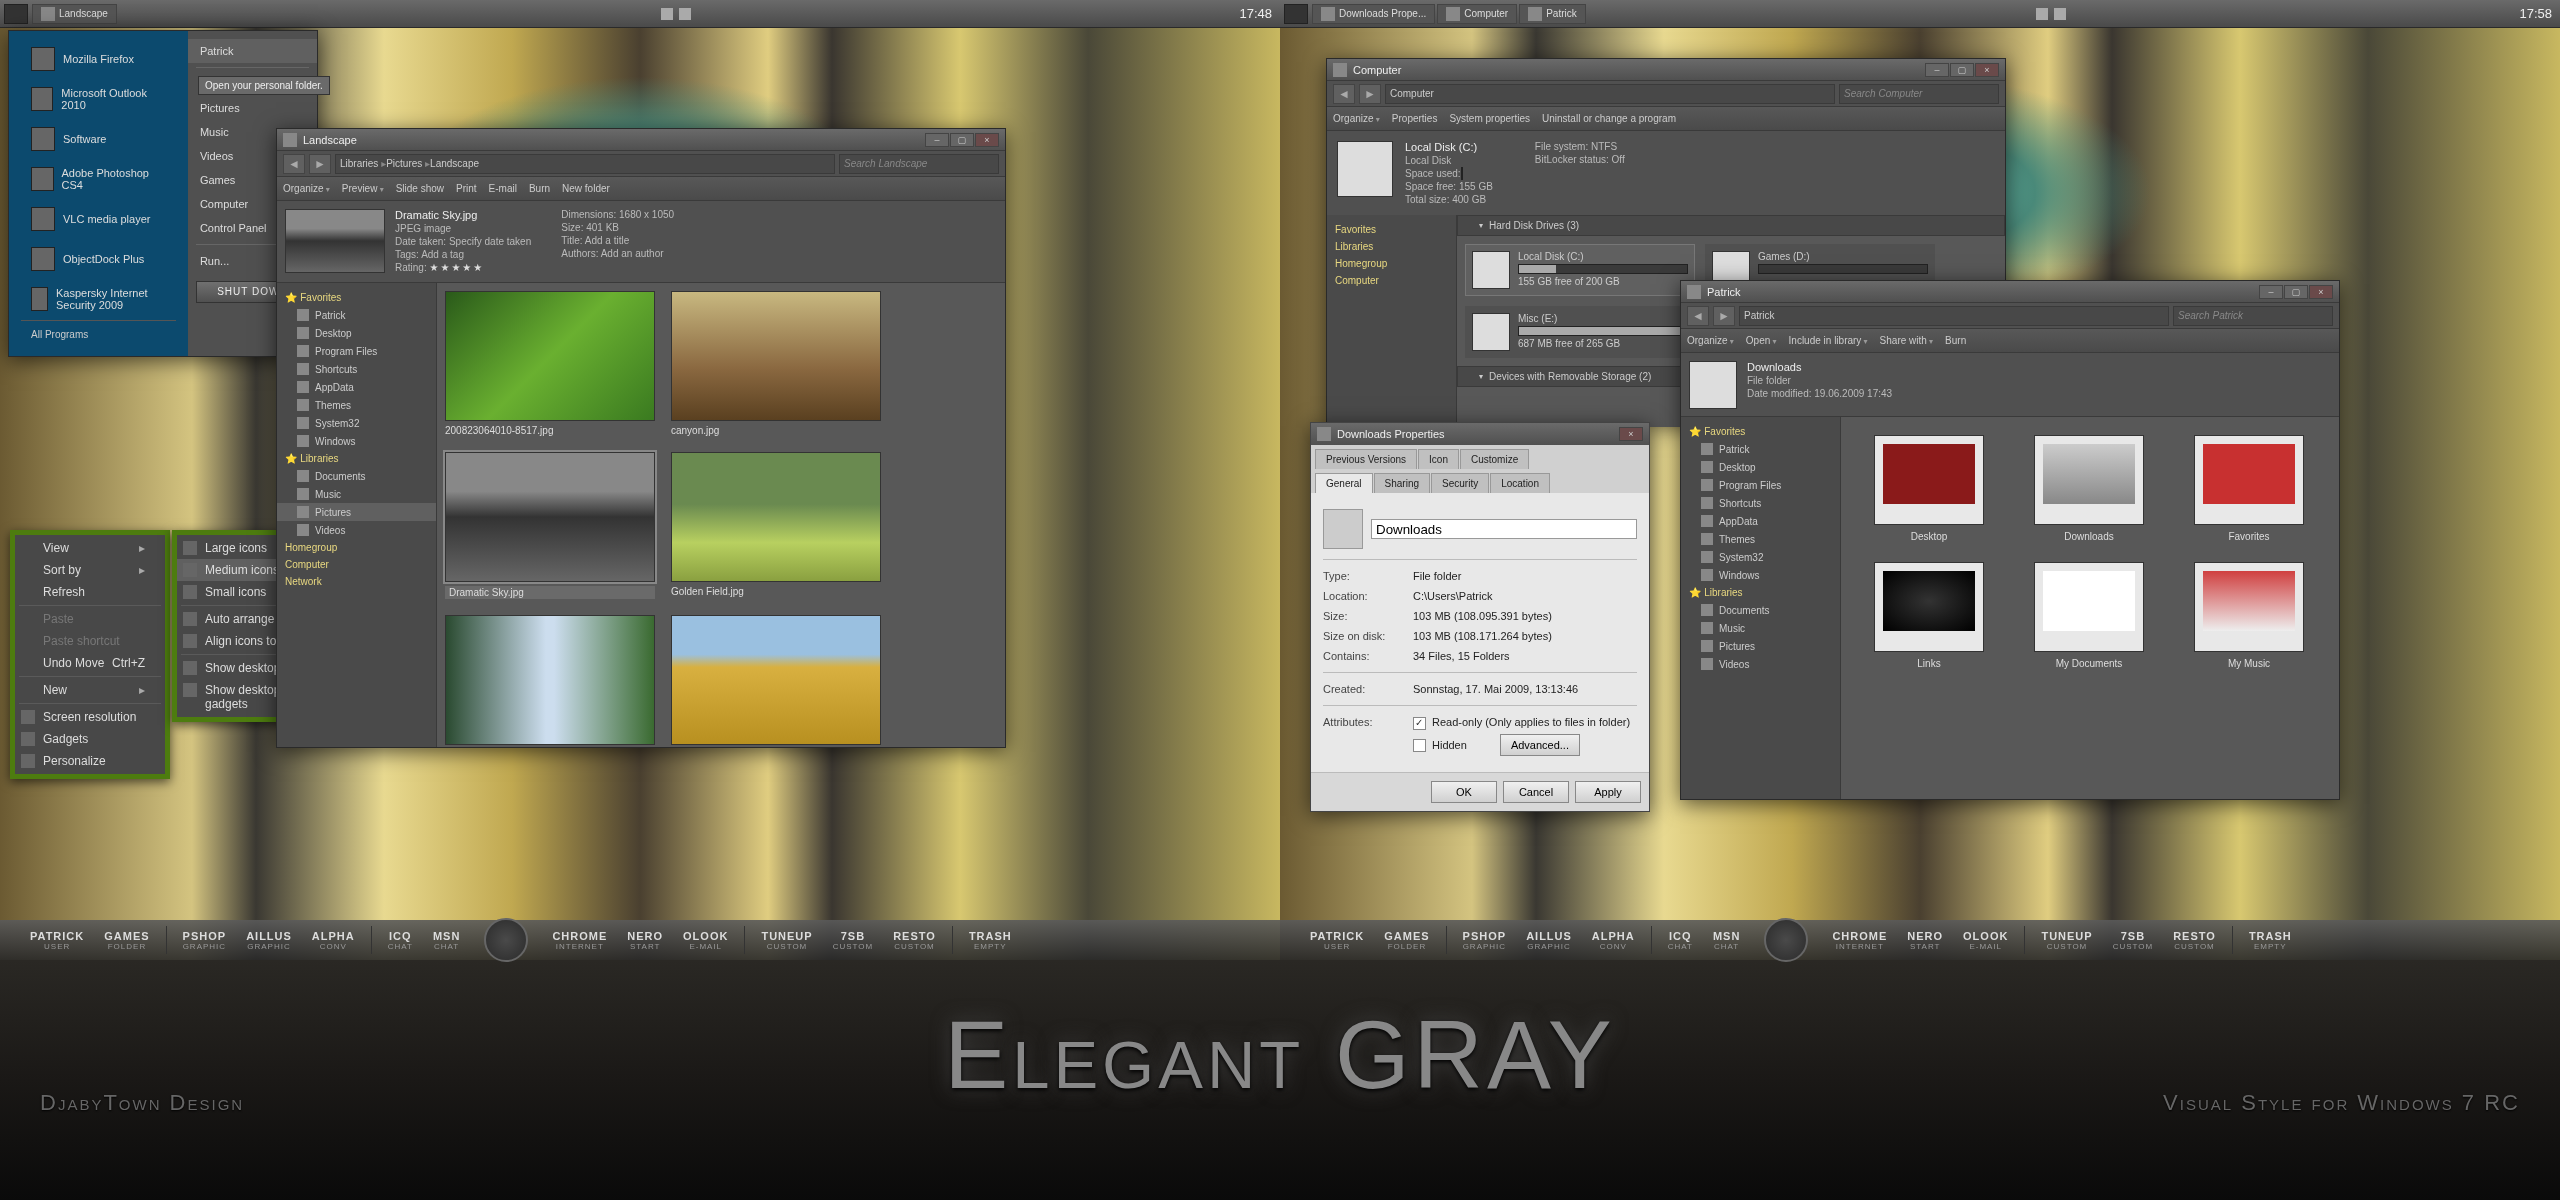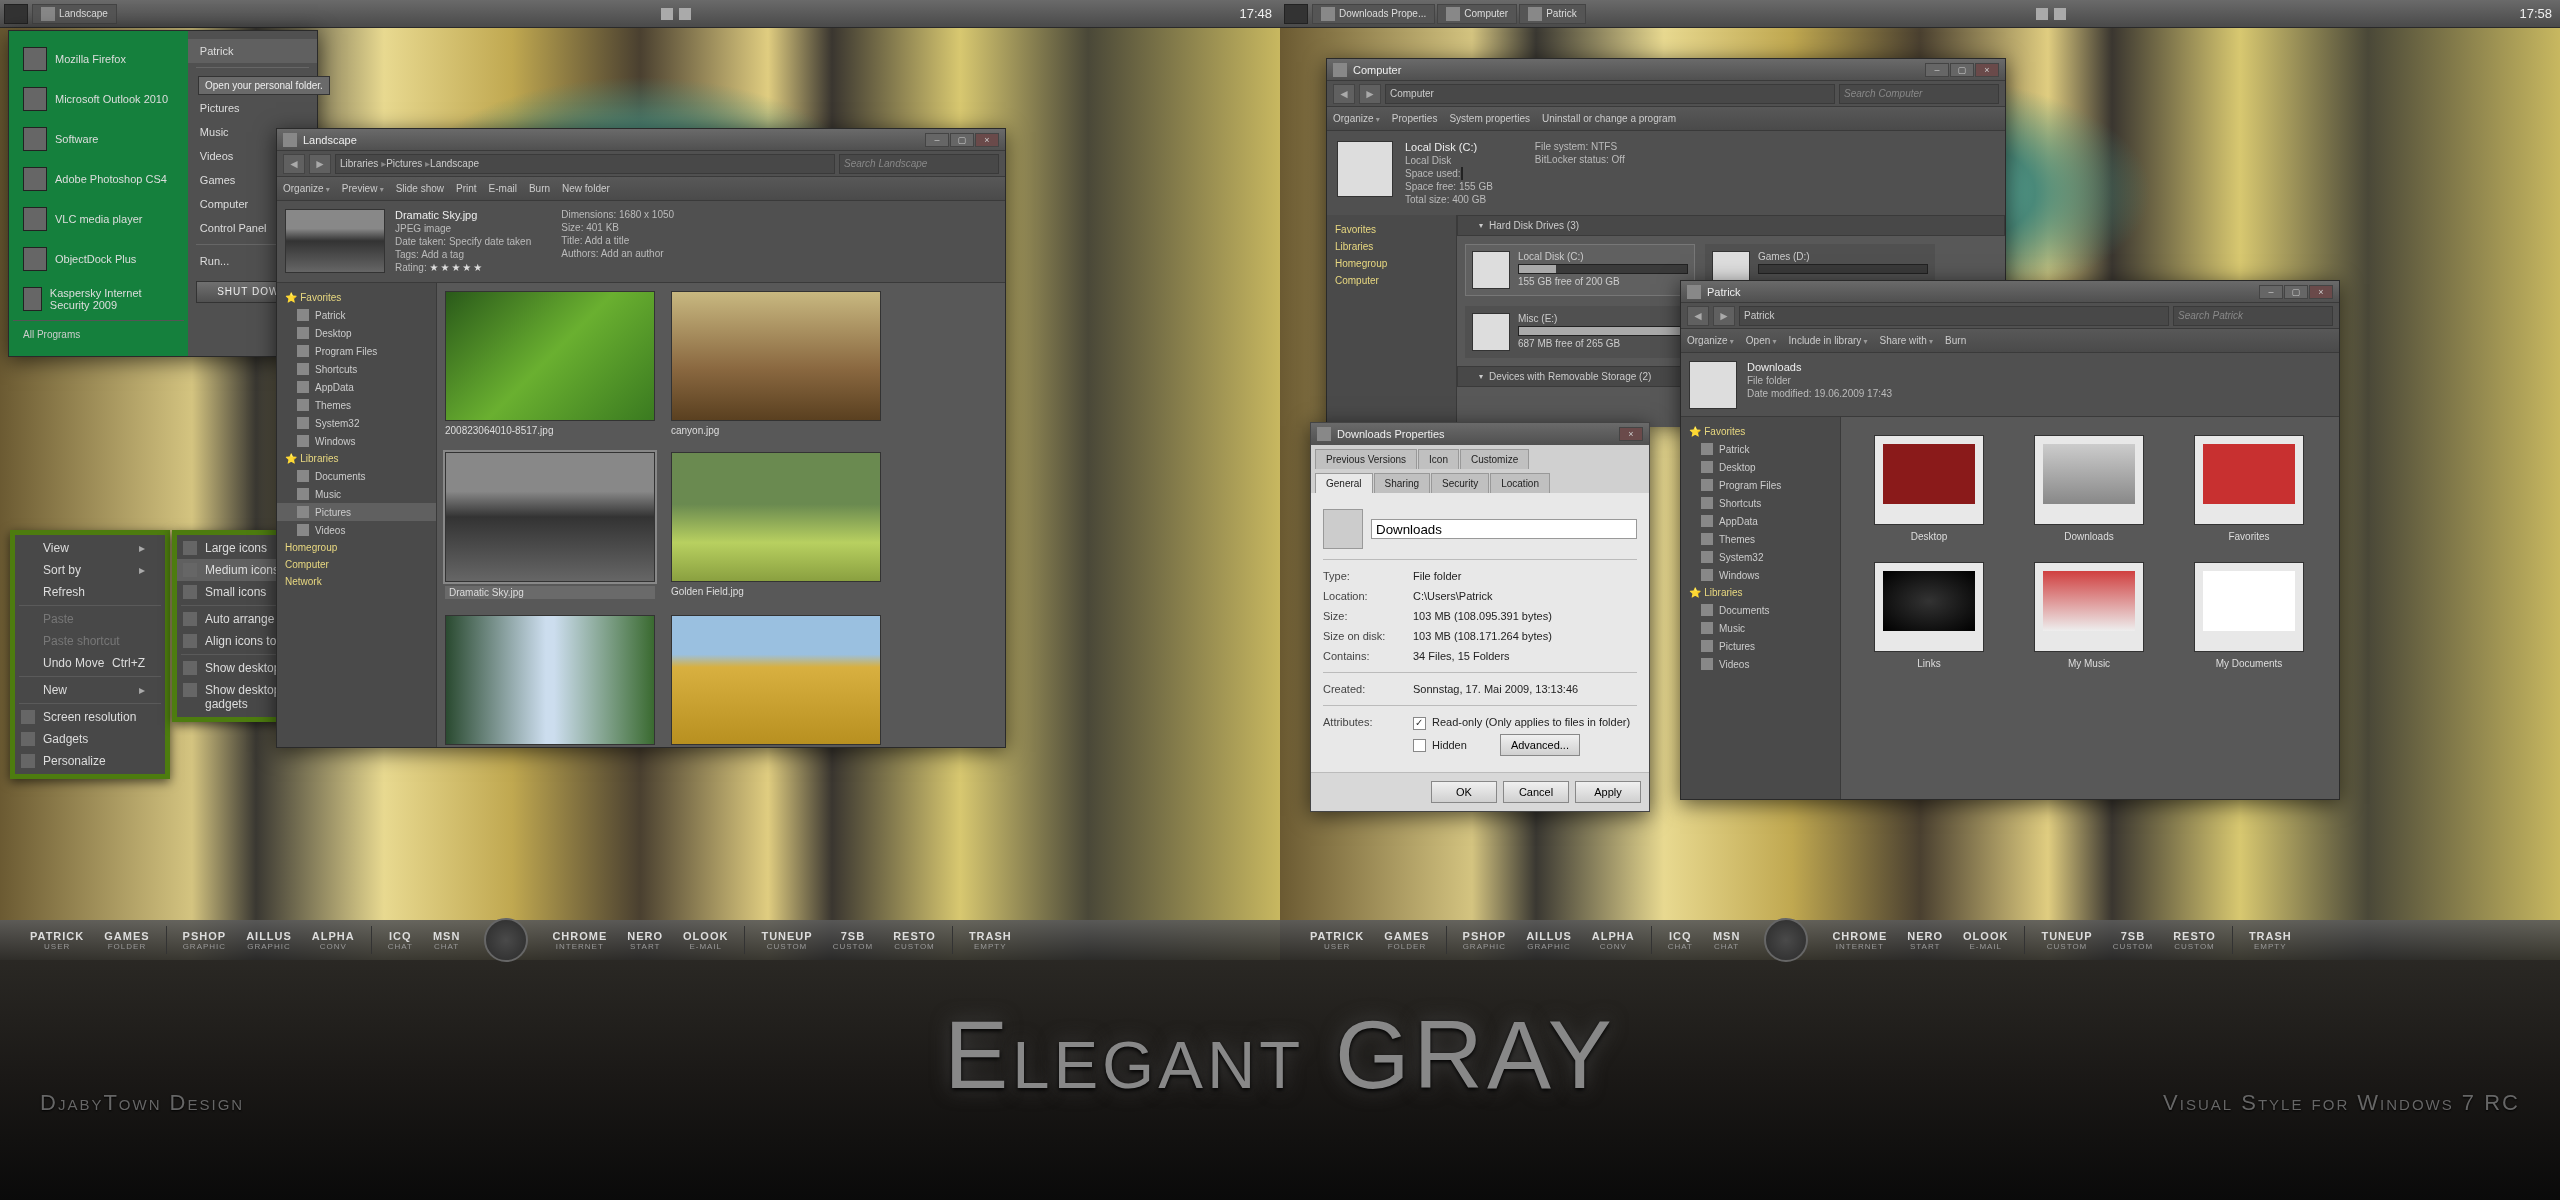--- a/index.html
+++ b/index.html
@@ -79,21 +79,21 @@
 .thumb.sel .thumb-img{outline:2px solid #888}
 .thumb.sel .thumb-lbl{background:#6a6a6a;padding:1px 4px}
 
 .big-icons{display:flex;flex-wrap:wrap;gap:20px;padding:10px}
 .big-icon{width:140px;text-align:center}
 .big-icon-img{width:110px;height:90px;background:#e8e8e8;border:1px solid #333;margin:0 auto 6px;position:relative}
 .big-icon-img::before{content:"";position:absolute;inset:8px 8px 20px 8px;background:#888}
 .big-icon-lbl{font-size:10px;color:#ddd}
 
 
-.start-left{width:180px;background:#15803d;padding:8px 4px}
+.start-left{width:180px;background:#0c4a6e;padding:8px 12px}
 .start-itm{display:flex;align-items:center;gap:8px;padding:8px 10px;font-size:11px;color:#ddd}
 .start-itm .ico{width:24px;height:24px;background:#666;border:1px solid #222}
 .start-all{padding:8px 10px;font-size:10px;color:#ccc;border-top:1px solid #555;margin-top:1px}
 .start-right{width:130px;background:#505050;padding:8px 0}
 .sr-itm{padding:6px 12px;font-size:11px;color:#ddd}
 .sr-sep{border-top:1px solid #666;margin:4px 8px}
 .shutdown{margin:8px;height:22px;background:linear-gradient(#707070,#505050);border:1px solid #333;text-align:center;line-height:20px;font-size:10px;color:#eee;text-transform:uppercase;letter-spacing:1px}
 .tooltip{position:absolute;background:#6a6a6a;border:1px solid #333;padding:3px 6px;font-size:10px;color:#eee}
 
 
@@ -582,26 +582,26 @@
           </div>
           <div class="big-icon ">
     <div class="big-icon-img bi-fav"></div>
     <div class="big-icon-lbl">Favorites</div>
           </div>
           <div class="big-icon ">
     <div class="big-icon-img bi-globe"></div>
     <div class="big-icon-lbl">Links</div>
           </div>
           <div class="big-icon ">
+    <div class="big-icon-img bi-doc"></div>
+    <div class="big-icon-lbl">My Documents</div>
+          </div>
+          <div class="big-icon ">
     <div class="big-icon-img bi-mus"></div>
     <div class="big-icon-lbl">My Music</div>
-          </div>
-          <div class="big-icon ">
-    <div class="big-icon-img bi-doc"></div>
-    <div class="big-icon-lbl">My Documents</div>
           </div>
         </div>
     </div>
   </div>
 </div>
 
 <div class="dlg" style="left:1310px;top:422px;width:340px">
   <div class="dlg-title">
     <div class="win-ico"></div>
     <span>Downloads Properties</span>

